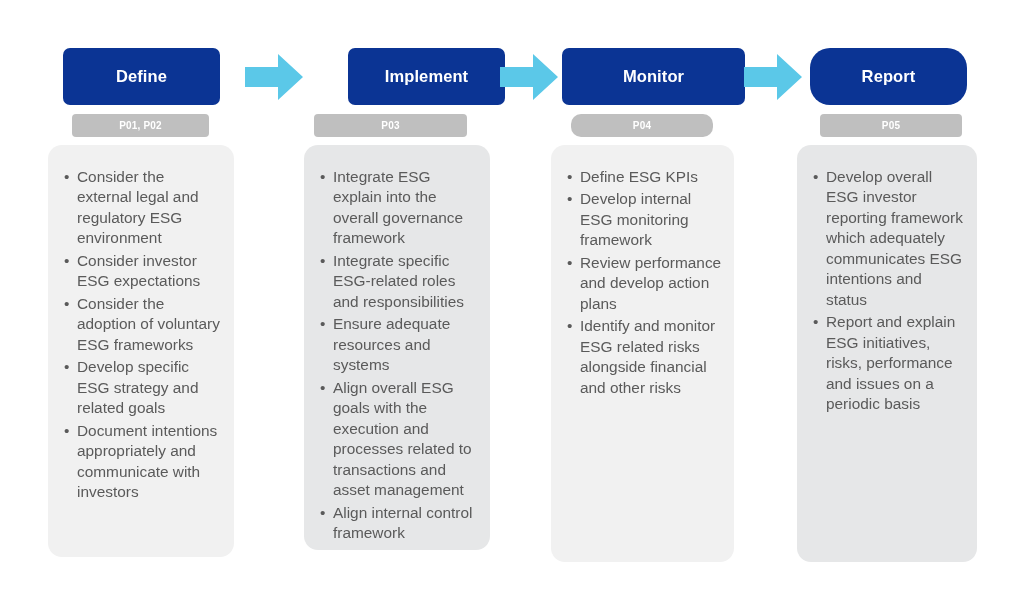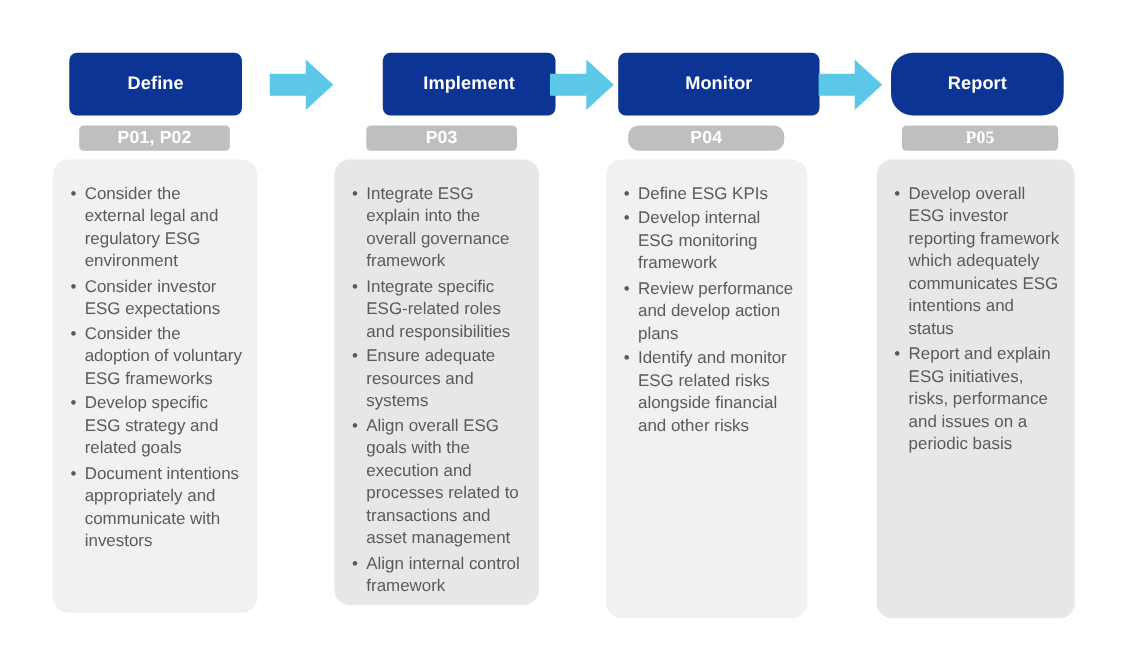--- a/index.html
+++ b/index.html
@@ -51,21 +51,21 @@
     height: 23px;
     border-radius: 4px;
     background: #BFBFBF;
     color: #ffffff;
     display: flex;
     align-items: center;
     justify-content: center;
     box-sizing: border-box;
   }
   .stage-badge-label {
-    font-size: 16px;
+    font-size: 10px;
     font-weight: bold;
     line-height: 1;
     letter-spacing: 0.2px;
     text-align: center;
   }
 
   
   .stage-panel {
     position: absolute;
     top: 145px;
@@ -120,21 +120,21 @@
         <li class="bullet-item"><span class="dot">•</span><span>Consider the external legal and regulatory ESG environment</span></li>
         <li class="bullet-item"><span class="dot">•</span><span>Consider investor ESG expectations</span></li>
         <li class="bullet-item"><span class="dot">•</span><span>Consider the adoption of voluntary ESG frameworks</span></li>
         <li class="bullet-item"><span class="dot">•</span><span>Develop specific ESG strategy and related goals</span></li>
         <li class="bullet-item"><span class="dot">•</span><span>Document intentions appropriately and communicate with investors</span></li>
       </ul>
     </div>
     <div class="stage-header" style="left: 318px; width: 157px; margin-left: 30px;">
       <span class="stage-header-label">Implement</span>
     </div>
-    <div class="stage-badge" style="left: 333px; width: 137px;">
+    <div class="stage-badge" style="left: 314px; width: 153px;">
       <span class="stage-badge-label">P03</span>
     </div>
     <div class="stage-panel tone-dark" style="left: 304px; width: 186px; height: 405px;">
       <ul class="bullet-list">
         <li class="bullet-item"><span class="dot">•</span><span>Integrate ESG explain into the overall governance framework</span></li>
         <li class="bullet-item"><span class="dot">•</span><span>Integrate specific ESG-related roles and responsibilities</span></li>
         <li class="bullet-item"><span class="dot">•</span><span>Ensure adequate resources and systems</span></li>
         <li class="bullet-item"><span class="dot">•</span><span>Align overall ESG goals with the execution and processes related to transactions and asset management</span></li>
         <li class="bullet-item"><span class="dot">•</span><span>Align internal control framework</span></li>
       </ul>
@@ -149,21 +149,21 @@
       <ul class="bullet-list">
         <li class="bullet-item"><span class="dot">•</span><span>Define ESG KPIs</span></li>
         <li class="bullet-item"><span class="dot">•</span><span>Develop internal ESG monitoring framework</span></li>
         <li class="bullet-item"><span class="dot">•</span><span>Review performance and develop action plans</span></li>
         <li class="bullet-item"><span class="dot">•</span><span>Identify and monitor ESG related risks alongside financial and other risks</span></li>
       </ul>
     </div>
     <div class="stage-header" style="left: 810px; width: 157px; border-radius: 20px;">
       <span class="stage-header-label">Report</span>
     </div>
-    <div class="stage-badge" style="left: 820px; width: 142px; font-family: Liberation Serif, serif;">
+    <div class="stage-badge" style="left: 820px; width: 142px;">
       <span class="stage-badge-label">P05</span>
     </div>
     <div class="stage-panel tone-dark" style="left: 797px; width: 180px; height: 417px;">
       <ul class="bullet-list">
         <li class="bullet-item"><span class="dot">•</span><span>Develop overall ESG investor reporting framework which adequately communicates ESG intentions and status</span></li>
         <li class="bullet-item"><span class="dot">•</span><span>Report and explain ESG initiatives, risks, performance and issues on a periodic basis</span></li>
       </ul>
     </div>
     <div class="connector" style="left: 245px;">
       <svg width="58" height="46" viewBox="0 0 58 46">

